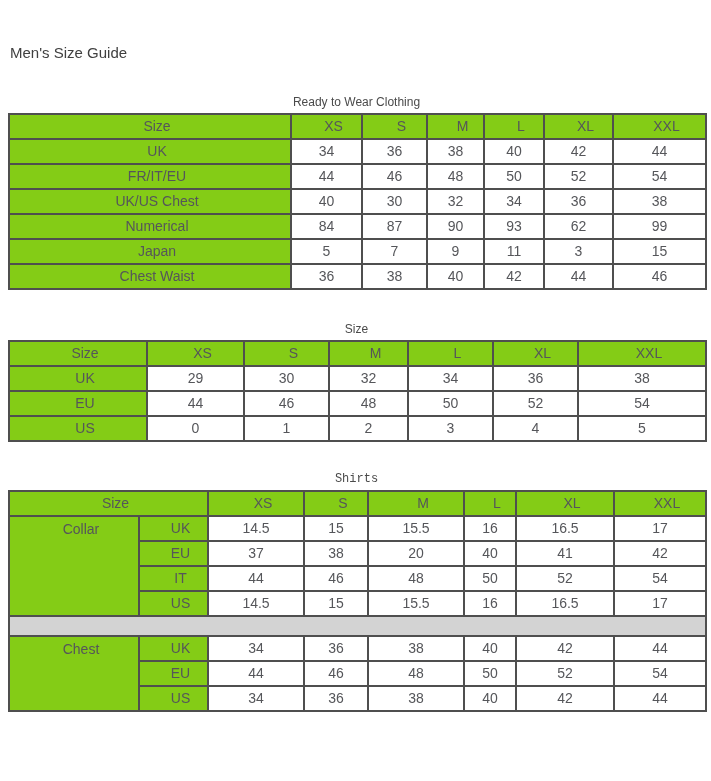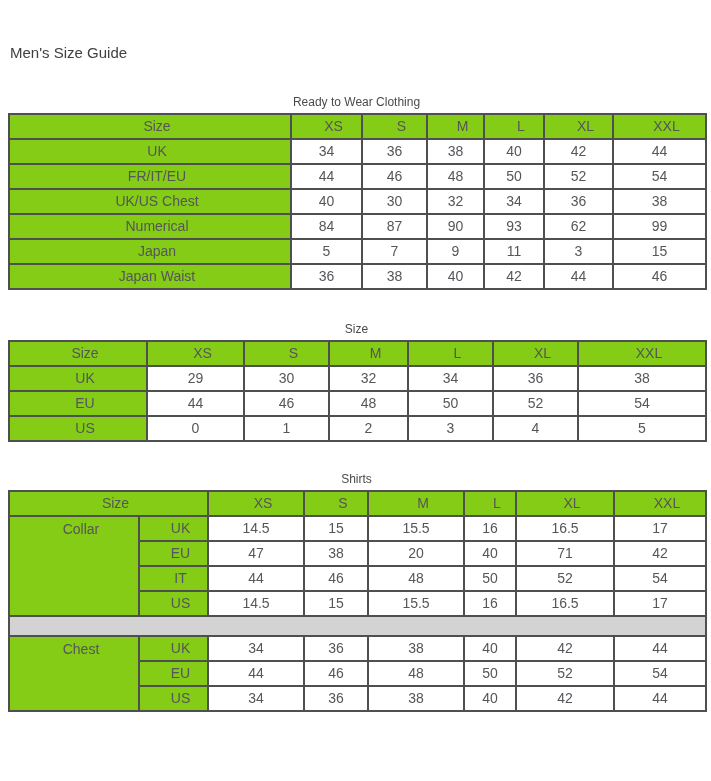--- a/index.html
+++ b/index.html
@@ -11,21 +11,21 @@
     font-size: 15px; font-weight: 400; color: #404040;
     line-height: 16px;
   }
   .table-section { margin-left: 8px; width: 697px; }
   .table-caption {
     text-align: center; font-size: 12px; font-weight: 400;
     color: #4a4a4a; line-height: 16px; margin-bottom: 3px;
   }
   .s1 .table-caption { margin-top: 33px; }
   .s2 .table-caption { margin-top: 31px; }
-  .s3 .table-caption { margin-top: 29px; }
+  .s3 .table-caption { margin-top: 29px; font-family: Liberation Mono, monospace; }
   table.size-table {
     border-collapse: collapse; table-layout: fixed; width: 697px;
   }
   .size-table th, .size-table td {
     border: 2px solid #4f4f4f;
     text-align: center; vertical-align: middle;
     font-size: 14px; font-weight: 400; color: #55565a;
     height: 25px; padding: 0 2px; line-height: 1.1;
     overflow: hidden; white-space: nowrap;
   }
@@ -104,21 +104,21 @@
         <tr>
           <td class="label">Japan</td>
           <td class="data">5</td>
           <td class="data">7</td>
           <td class="data">9</td>
           <td class="data">11</td>
           <td class="data">3</td>
           <td class="data">15</td>
         </tr>
         <tr>
-          <td class="label">Japan Waist</td>
+          <td class="label">Chest Waist</td>
           <td class="data">36</td>
           <td class="data">38</td>
           <td class="data">40</td>
           <td class="data">42</td>
           <td class="data">44</td>
           <td class="data">46</td>
         </tr>
       </tbody>
     </table>
   </section>
@@ -208,25 +208,25 @@
           <td class="label">UK</td>
           <td class="data">14.5</td>
           <td class="data">15</td>
           <td class="data">15.5</td>
           <td class="data">16</td>
           <td class="data">16.5</td>
           <td class="data">17</td>
         </tr>
         <tr>
           <td class="label">EU</td>
-          <td class="data">47</td>
+          <td class="data">37</td>
           <td class="data">38</td>
           <td class="data">20</td>
           <td class="data">40</td>
-          <td class="data">71</td>
+          <td class="data">41</td>
           <td class="data">42</td>
         </tr>
         <tr>
           <td class="label">IT</td>
           <td class="data">44</td>
           <td class="data">46</td>
           <td class="data">48</td>
           <td class="data">50</td>
           <td class="data">52</td>
           <td class="data">54</td>

